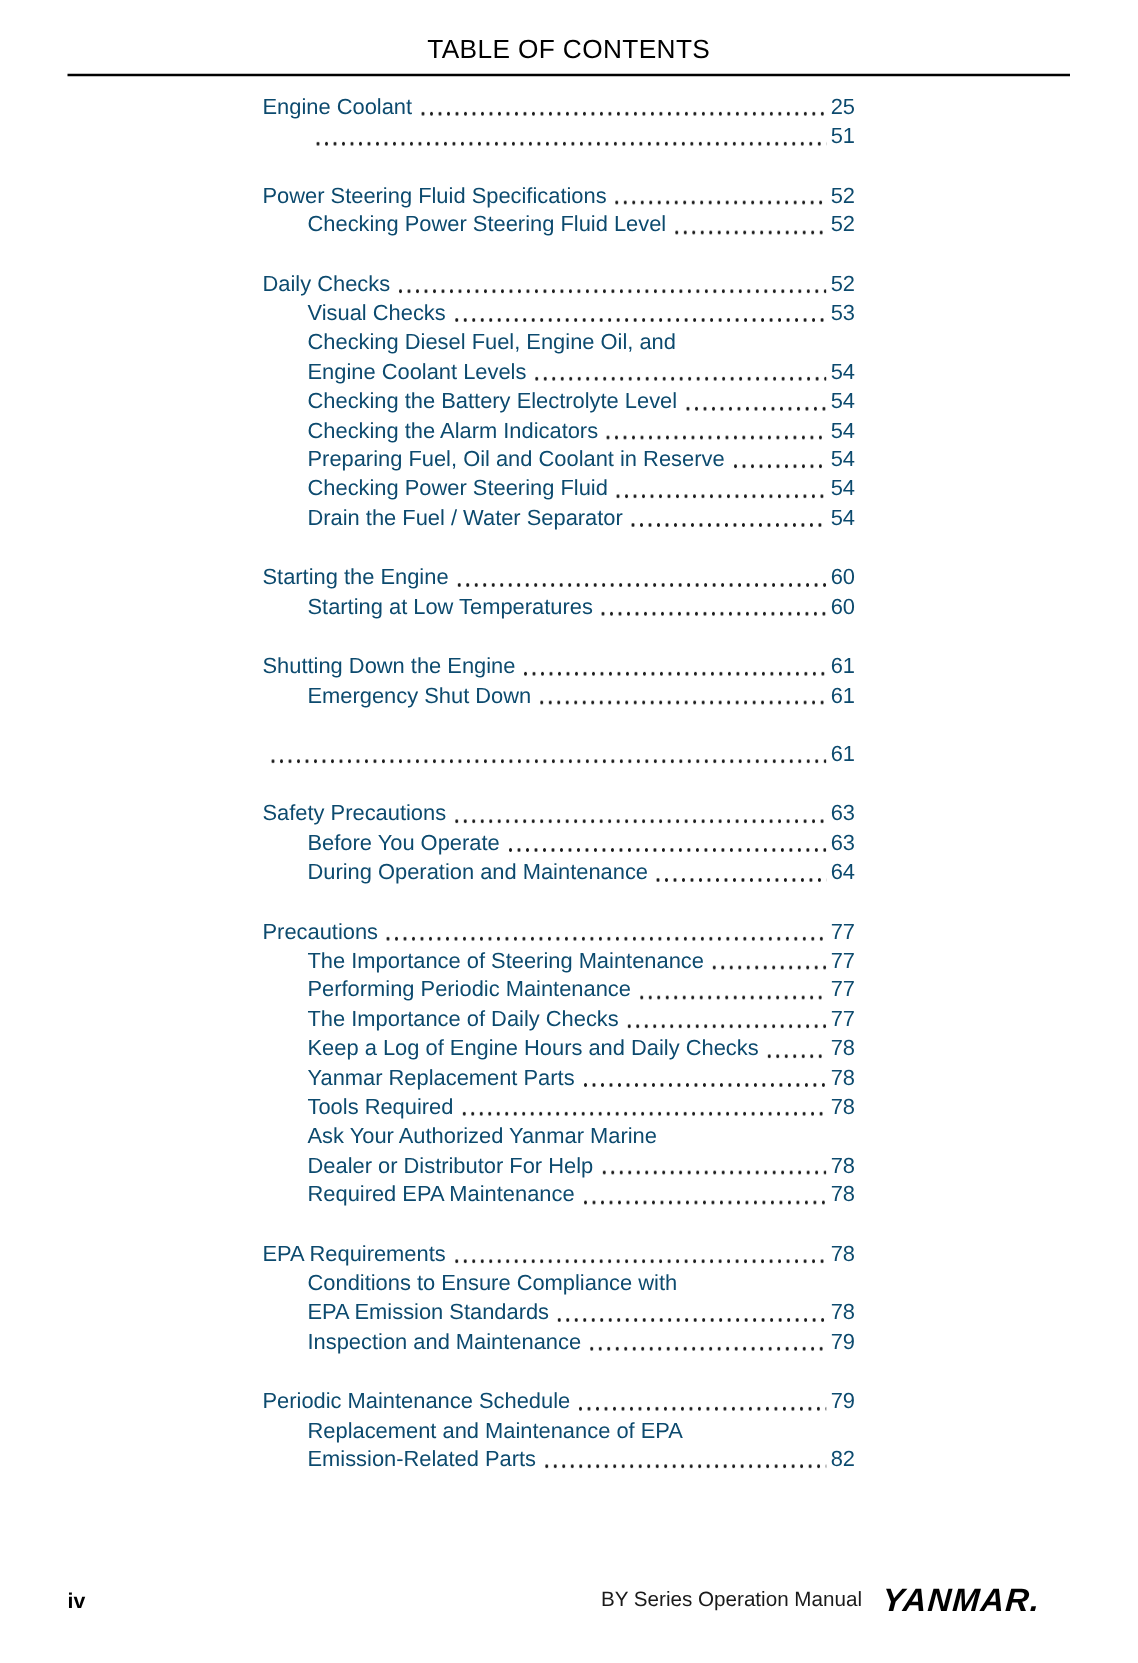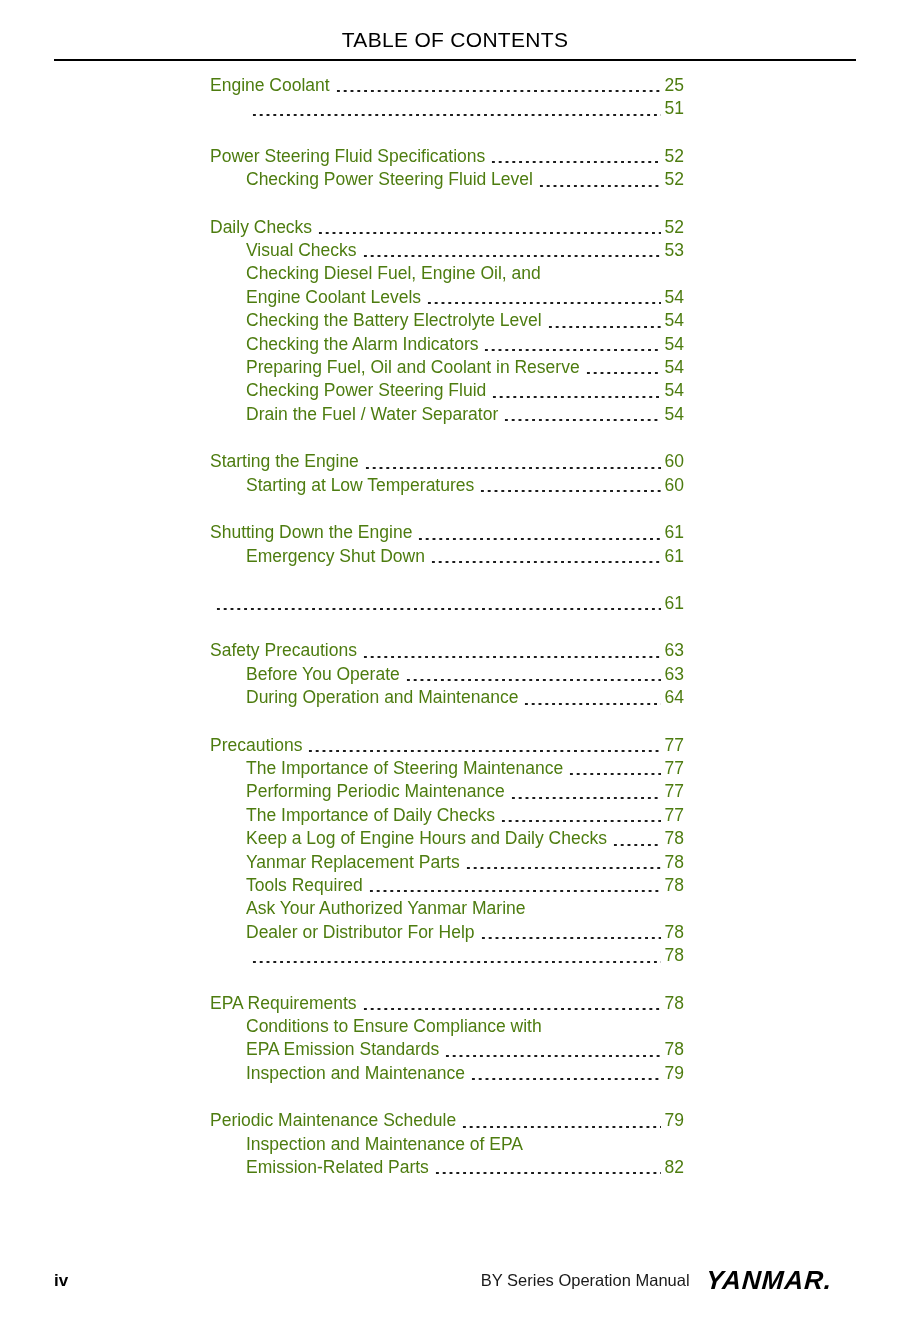--- a/index.html
+++ b/index.html
@@ -35,21 +35,21 @@
   
   .toc {
     position: absolute;
     left: 210px;
     top: 74px;
     width: 474px;
   }
   .entry {
     font-size: 17.5px;
     line-height: 23.4px;
-    color: #4d7c0f;
+    color: #0c4a6e;
   }
   .entry.group-start { margin-top: 24px; }
   .toc .entry:first-child { margin-top: 0; }
   .entry.level-2 { padding-left: 36px; }
   .entry-line { display: flex; }
   .entry-text { white-space: nowrap; }
   .dots {
     flex: 1 1 auto;
     min-width: 6px;
     margin: 0 4px 0 5px;
@@ -294,20 +294,21 @@
         <span class="entry-text">Ask Your Authorized Yanmar Marine</span>
       </div>
       <div class="entry-line">
         <span class="entry-text">Dealer or Distributor For Help</span>
         <span class="dots"></span>
         <span class="page-num">78</span>
       </div>
     </div>
     <div class="entry level-2">
       <div class="entry-line">
+        <span class="entry-text">Required EPA Maintenance</span>
         <span class="dots"></span>
         <span class="page-num">78</span>
       </div>
     </div>
     <div class="entry level-1 group-start">
       <div class="entry-line">
         <span class="entry-text">EPA Requirements</span>
         <span class="dots"></span>
         <span class="page-num">78</span>
       </div>
@@ -331,21 +332,21 @@
     </div>
     <div class="entry level-1 group-start">
       <div class="entry-line">
         <span class="entry-text">Periodic Maintenance Schedule</span>
         <span class="dots"></span>
         <span class="page-num">79</span>
       </div>
     </div>
     <div class="entry level-2">
       <div class="entry-line">
-        <span class="entry-text">Inspection and Maintenance of EPA</span>
+        <span class="entry-text">Replacement and Maintenance of EPA</span>
       </div>
       <div class="entry-line">
         <span class="entry-text">Emission-Related Parts</span>
         <span class="dots"></span>
         <span class="page-num">82</span>
       </div>
     </div>
   </div>
 
 <div class="page-footer">

